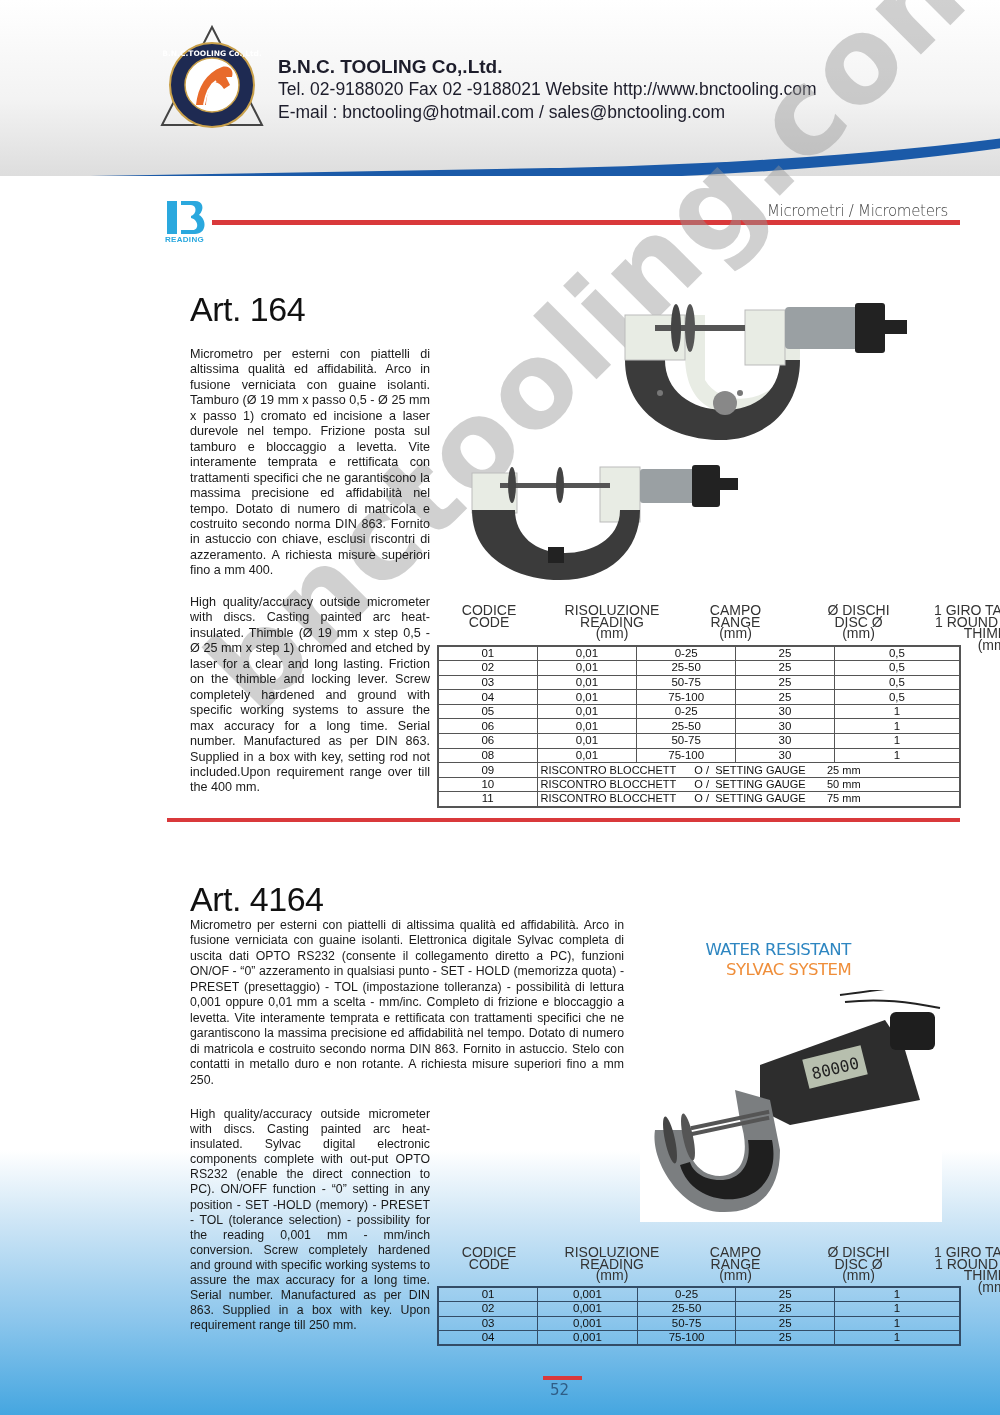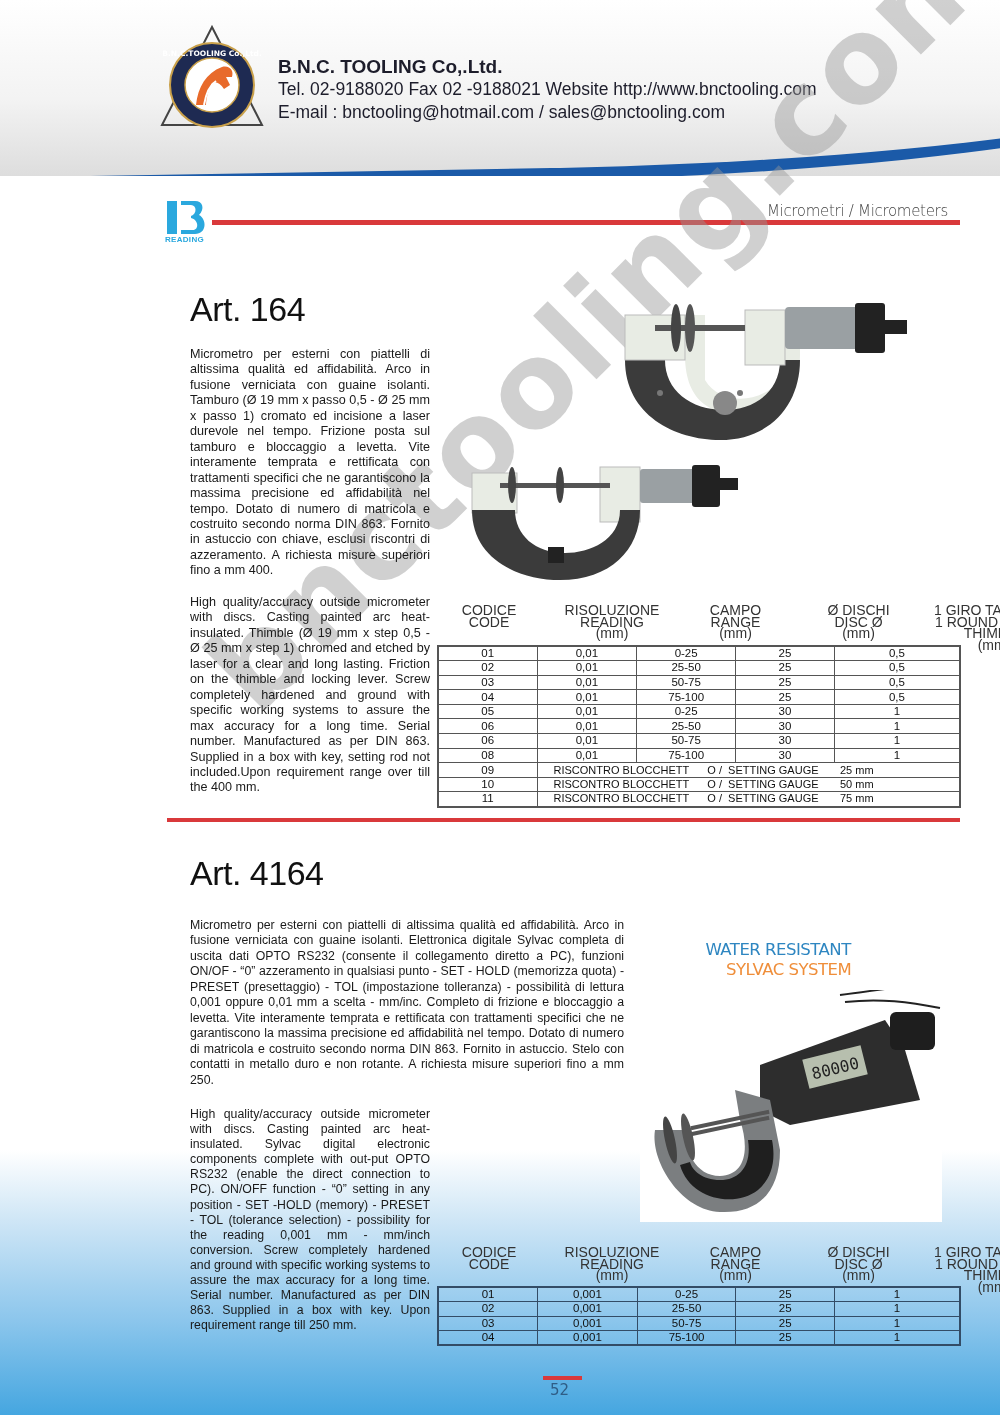--- a/index.html
+++ b/index.html
@@ -70,21 +70,21 @@
     color: #333; text-align: center; gap: 24px;
   }
   .spec-head div { white-space: pre-line; }
   .spec-table {
     position: absolute; border: 2px solid #555; border-collapse: collapse;
     font-size: 11.5px; color: #111;
   }
   .spec-table td {
     border: 1px solid #555; text-align: center; height: 14.6px; padding: 0; line-height: 13px;
   }
-  .spec-table td.span { text-align: left; padding-left: 16px; font-size: 11px; white-space: pre; }
+  .spec-table td.span { text-align: left; padding-left: 3px; font-size: 11px; white-space: pre; }
   .spec-table.blue { border-color: #334c66; }
   .spec-table.blue td { border-color: #334c66; }
 
   .red-rule-2 {
     position: absolute; left: 167px; top: 818px; width: 793px; height: 4px; background: #d9393b;
   }
 
   .water {
     position: absolute; left: 705px; top: 940px; font-size: 16.5px; line-height: 20px;
     font-family: "DejaVu Sans", sans-serif; letter-spacing: -0.5px; text-align: center;
@@ -276,21 +276,21 @@
       </tr>
     <tr>
         <td>11</td>
         <td class="span" colspan="4">RISCONTRO BLOCCHETT      O /  SETTING GAUGE       75 mm</td>
       </tr>
   </tbody>
 </table>
 
 <div class="red-rule-2"></div>
 
-<div class="art-title" style="left:190px; top:854px;">Art. 4164</div>
+<div class="art-title" style="left:190px; top:880px;">Art. 4164</div>
 
 <div class="para" style="left:190px; top:918px; width:434px; font-size:12.3px;">Micrometro per esterni con piattelli di altissima qualità ed affidabilità. Arco in fusione verniciata con guaine isolanti. Elettronica digitale Sylvac completa di uscita dati OPTO RS232 (consente il collegamento diretto a PC), funzioni ON/OF - “0” azzeramento in qualsiasi punto - SET - HOLD (memorizza quota) - PRESET (presettaggio) - TOL (impostazione tolleranza) - possibilità di lettura 0,001 oppure 0,01 mm a scelta - mm/inc. Completo di frizione e bloccaggio a levetta. Vite interamente temprata e rettificata con trattamenti specifici che ne garantiscono la massima precisione ed affidabilità nel tempo. Dotato di numero di matricola e costruito secondo norma DIN 863. Fornito in astuccio. Stelo con contatti in metallo duro e non rotante. A richiesta misure superiori fino a mm 250.</div>
 
 <div class="water">
   <div class="l1">WATER RESISTANT</div>
   <div class="l2">SYLVAC SYSTEM</div>
 </div>
 
 <div class="product-img" style="left:640px; top:990px; width:302px; height:232px; background:#fff;">
   <svg width="302" height="232" viewBox="0 0 302 232">

